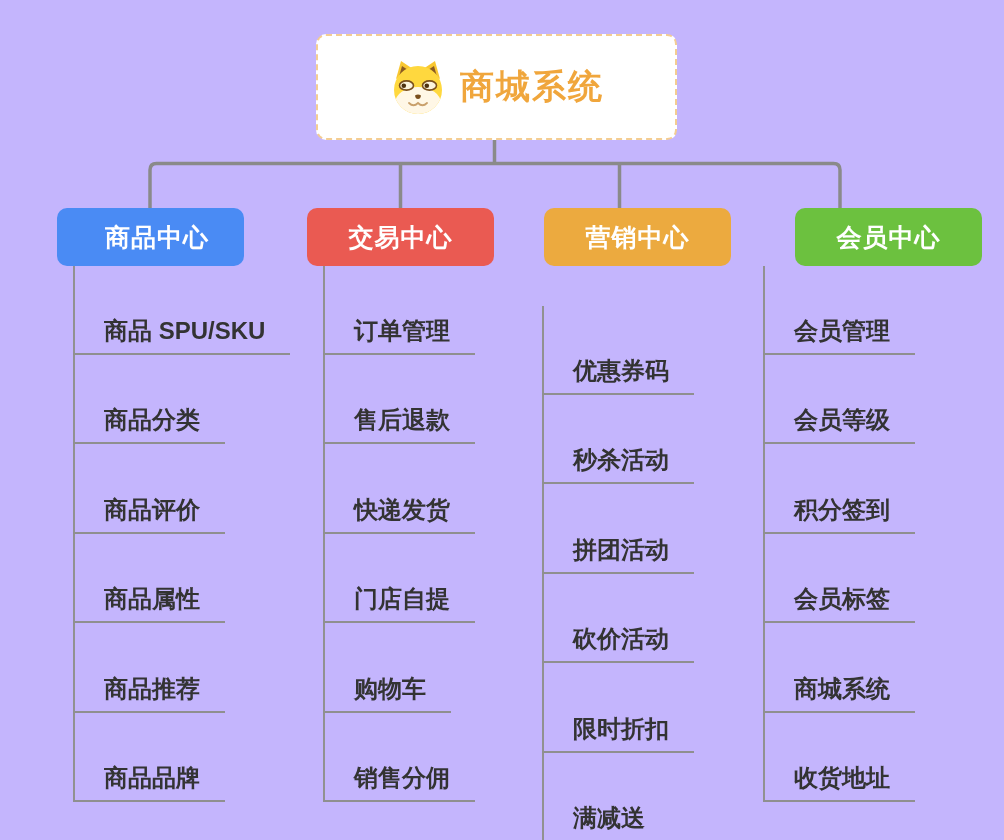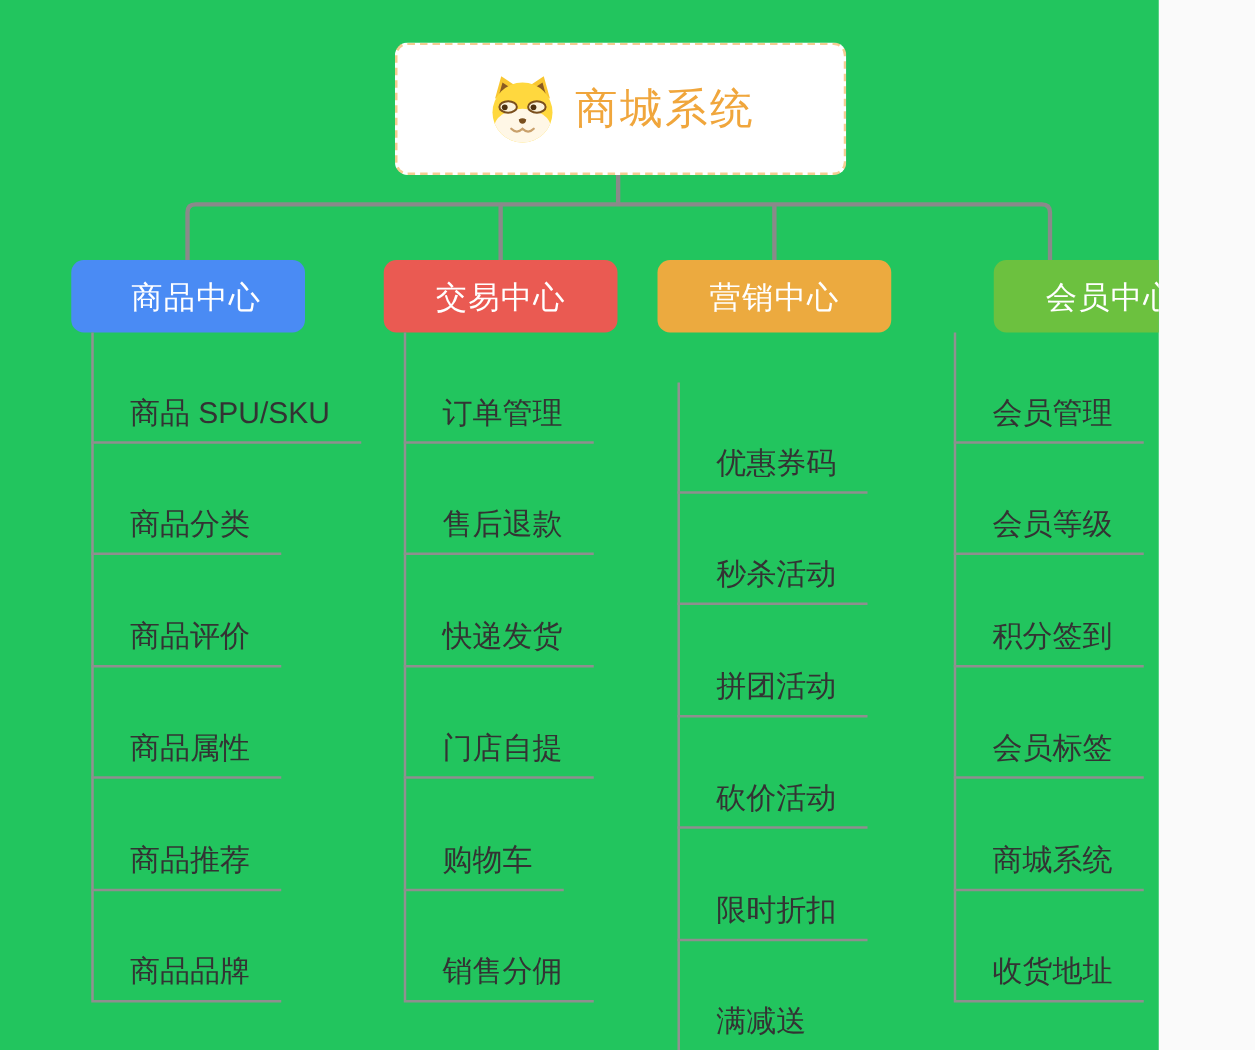--- a/index.html
+++ b/index.html
@@ -2,23 +2,24 @@
 <html><head>
 <meta charset="utf-8">
 <style>
   html,body{margin:0;padding:0;}
   body{
     font-family:"Liberation Sans","DejaVu Sans",sans-serif;
     background:#fafafa;
   }
   .stage{
     position:relative;
-    width:927px;height:840px;
-    background:#22c55e;
+    width:1004px;height:840px;
+    background:#c4b5fd;
     overflow:hidden;
+    font-weight:bold;
   }
   
   .connectors{
     position:absolute;left:0;top:0;width:1004px;height:840px;
     pointer-events:none;
   }
   
   .root-node{
     position:absolute;left:316px;top:34px;width:361px;height:106px;
     background:#ffffff;
@@ -39,21 +40,21 @@
     position:absolute;top:208px;width:187px;height:58px;
     border-radius:10px;
     color:#ffffff;
     font-size:25px;
     display:flex;align-items:center;justify-content:center;
     letter-spacing:1px;
     box-sizing:border-box;
   }
   .bh-0{left:57px;padding-left:13px;}
   .bh-1{left:307px;text-align:center;}
-  .bh-2{left:526px;}
+  .bh-2{left:544px;}
   .bh-3{left:747px;margin-left:48px;}
   
   .branch-col{
     position:absolute;top:266px;width:250px;height:536px;
   }
   .bc-0{left:73px;}
   .bc-1{left:323px;}
   .bc-2{left:542px;margin-top:40px;}
   .bc-3{left:763px;}
   .branch-col::before{

